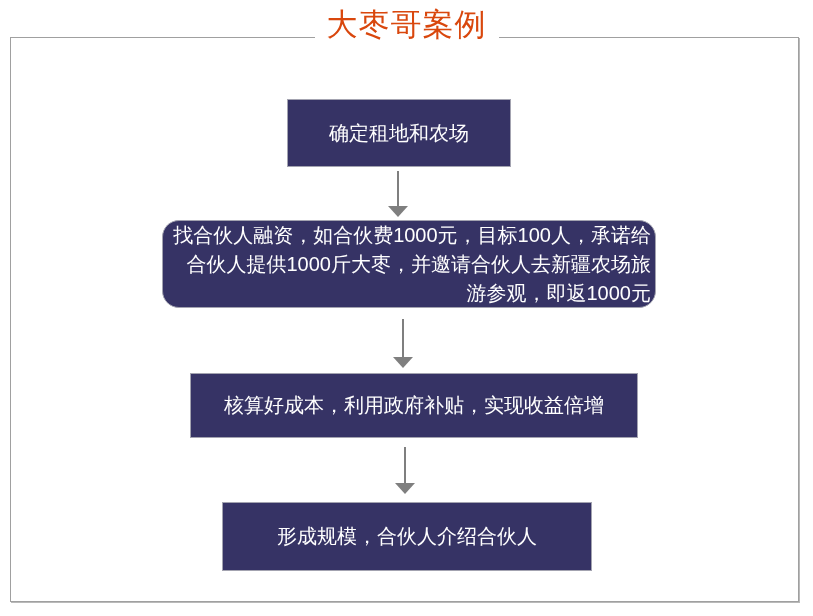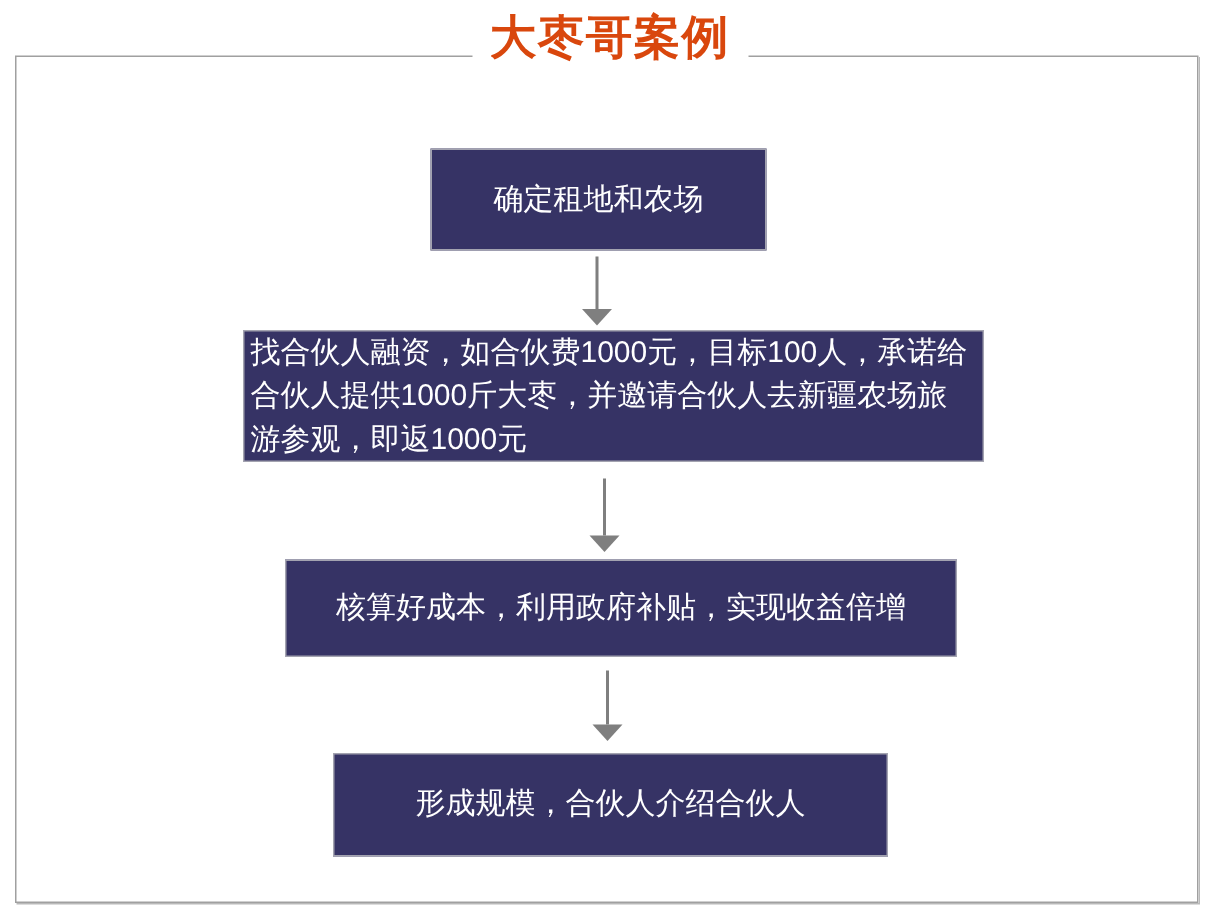--- a/index.html
+++ b/index.html
@@ -31,42 +31,42 @@
     box-shadow: 1px 1px 0 rgba(128,128,128,0.55);
     background: transparent;
   }
   .slide-title {
     position: absolute;
     top: 3px; left: 50%;
     transform: translateX(-50%);
     background: var(--background);
     padding: 0 12px;
     font-size: 31px;
-    font-weight: bold;
+    font-weight: normal;
     color: var(--title-text);
     white-space: nowrap;
     line-height: 44px;
     letter-spacing: 1px;
     z-index: 2;
   }
   .step-box {
     position: absolute;
     background: var(--box-fill);
     border: 1px solid var(--box-border);
     color: var(--box-text);
     display: flex;
     align-items: center;
     justify-content: center;
-    text-align: left;
+    text-align: right;
     font-size: 20px;
     line-height: 29px;
     padding: 0 4px;
   }
   .step-1 { left: 287px; top: 99px;  width: 224px; height: 68px; }
-  .step-2 { left: 162px; top: 220px; width: 494px; height: 88px; }
+  .step-2 { left: 162px; top: 220px; width: 494px; height: 88px; border-radius: 17px; }
   .step-3 { left: 190px; top: 373px; width: 448px; height: 65px; }
   .step-4 { left: 222px; top: 502px; width: 370px; height: 69px; }
   .arrow {
     position: absolute;
     width: 20px;
     display: flex;
     flex-direction: column;
     align-items: center;
   }
   .arrow-line {

